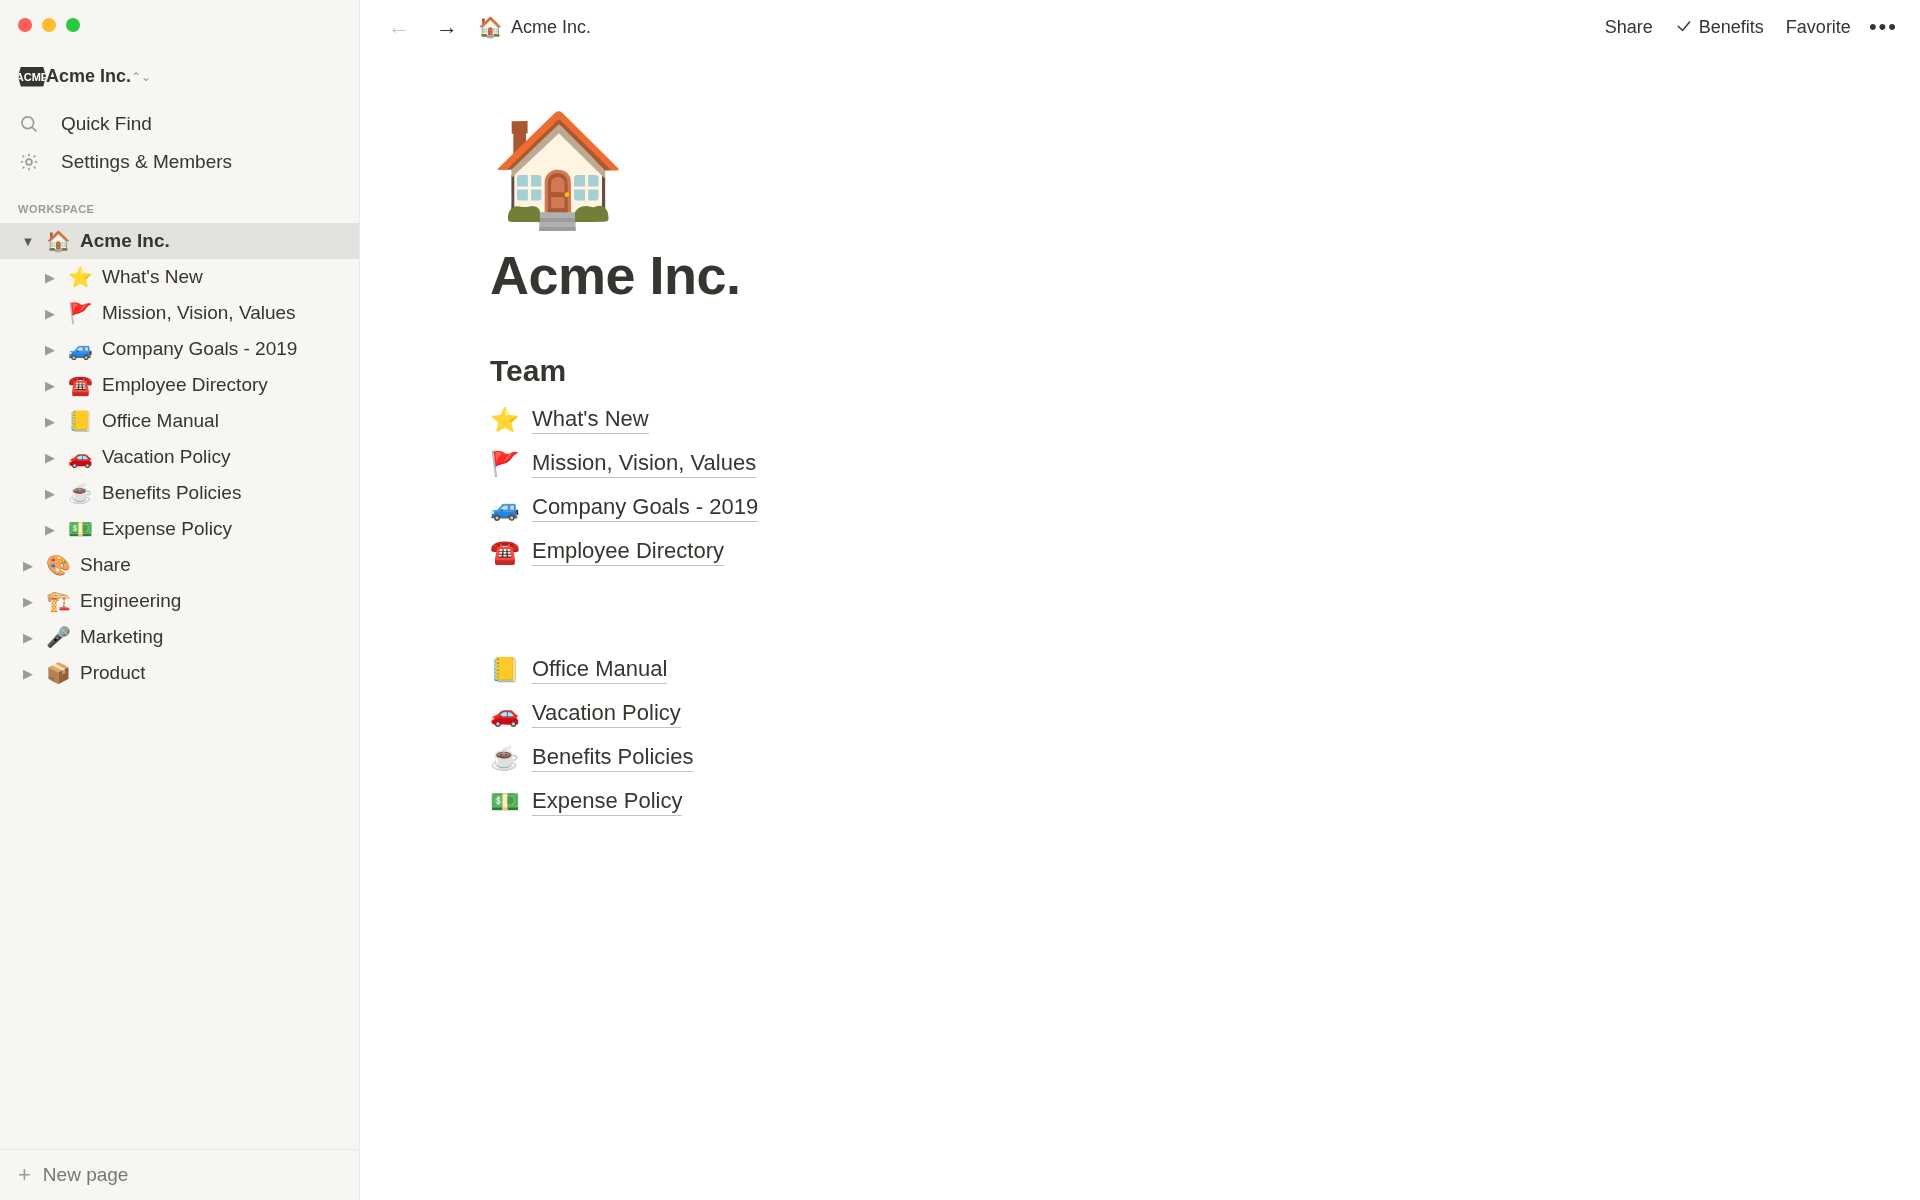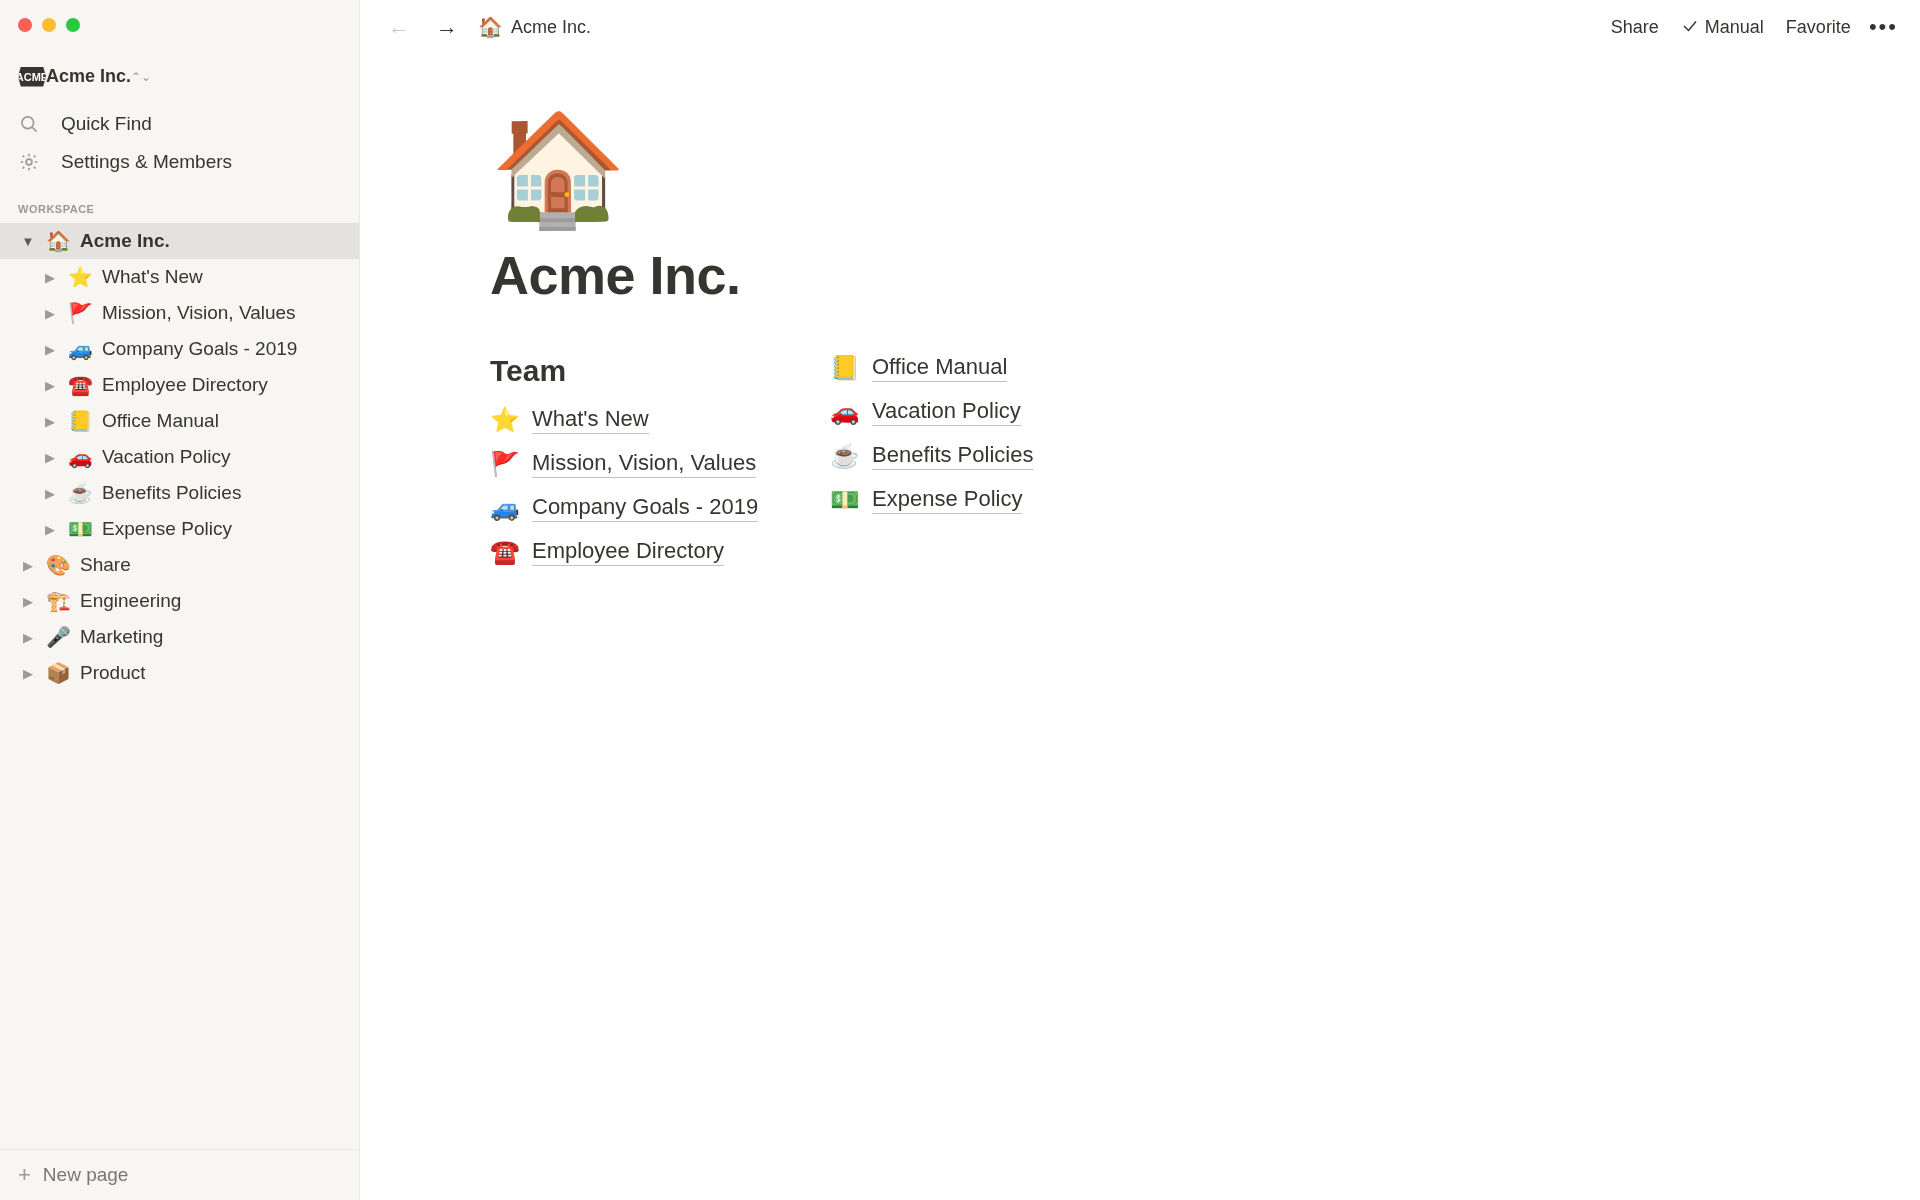--- a/index.html
+++ b/index.html
@@ -169,21 +169,22 @@
     }
     .page-title {
       font-size: 54px;
       font-weight: 800;
       letter-spacing: -0.5px;
       margin-bottom: 48px;
     }
 
     .columns {
       display: flex;
-      gap: 40px;
+      gap: 90px;
+      flex-direction: column;
     }
     .col { flex: 0 0 auto; min-width: 300px; }
     .col h2 {
       font-size: 30px; font-weight: 700; margin-bottom: 18px;
     }
     .link-list { display: flex; flex-direction: column; gap: 16px; }
     .page-link {
       display: flex; align-items: center; gap: 14px;
       font-size: 22px;
       cursor: pointer;
@@ -320,21 +321,21 @@
       </span>
     </div>
     <div class="topbar-right">
       <span class="top-action">
         <span>Share</span>
       </span>
       <span class="top-action">
         <svg viewBox="0 0 24 24">
             <polyline points="4 12 10 18 20 6"></polyline>
           </svg>
-        <span>Manual</span>
+        <span>Benefits</span>
       </span>
       <span class="top-action">
         <span>Favorite</span>
       </span>
       <span class="top-more">•••</span>
     </div>
   </div>
 
   <div class="page-content">
     <div class="page-inner">

